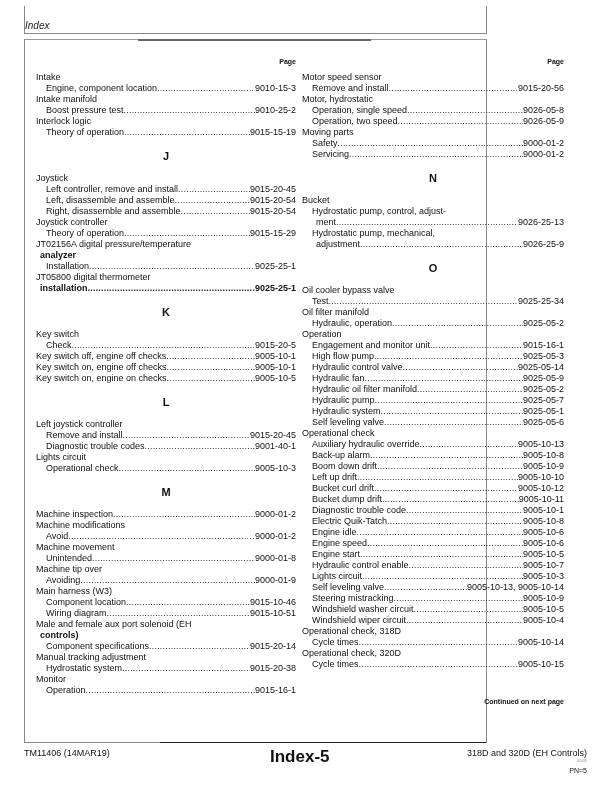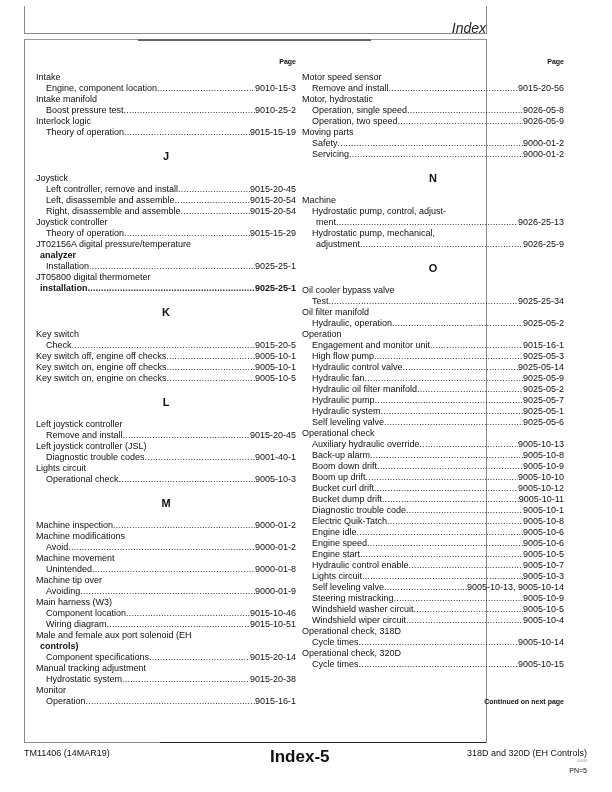--- a/index.html
+++ b/index.html
@@ -1,21 +1,21 @@
 <!DOCTYPE html>
 <html><head>
 <meta charset="utf-8">
 <style>
   html, body { margin:0; padding:0; background:#ffffff; }
   body { width:612px; height:792px; position:relative; overflow:hidden;
          font-family:"Liberation Sans", sans-serif; color:#111; }
   .hdr-box { position:absolute; left:24px; top:6px; width:461px; height:27px;
              border-left:1px solid #888; border-right:1px solid #888; border-bottom:1px solid #888; }
-  .hdr-box span { position:absolute; left:0; right:0; top:14px; text-align:right;
-                  font-style:italic; font-size:14px; color:#222; }
+  .hdr-box span { position:absolute; left:0; right:0; top:14px; text-align:left;
+                  font-style:italic; font-size:10px; color:#222; }
   .frame { position:absolute; left:24px; top:39px; width:461px; height:703px;
            border-left:1px solid #888; border-right:1px solid #888; border-top:1px solid #999; }
   .frame::before { content:""; position:absolute; left:113px; top:-1px; width:233px; height:2px; background:#666; }
   .bottom-rule { position:absolute; left:24px; top:742px; width:462px; height:1px; background:#888; }
   .bottom-rule::after { content:""; position:absolute; left:136px; width:326px; top:0; height:1px; background:#222; }
   .col { position:absolute; top:58px; width:260px; }
   .col.left { left:36px; }
   .col.right { left:302px; width:262px; }
   .page-hdr { text-align:right; font-weight:bold; font-size:7px; height:14px; }
   .row { font-size:9px; line-height:11px; display:flex; white-space:nowrap; }
@@ -142,23 +142,20 @@
       </div>
       <div class="letter">L</div>
       <div class="row">
         <span class="t">Left joystick controller</span>
       </div>
       <div class="row sub">
         <span class="t">Remove and install</span>
         <span class="d"></span>
         <span class="p">9015-20-45</span>
       </div>
-      <div class="row">
-        <span class="t">Left joystick controller (JSL)</span>
-      </div>
       <div class="row sub">
         <span class="t">Diagnostic trouble codes</span>
         <span class="d"></span>
         <span class="p">9001-40-1</span>
       </div>
       <div class="row">
         <span class="t">Lights circuit</span>
       </div>
       <div class="row sub">
         <span class="t">Operational check</span>
@@ -270,21 +267,21 @@
         <span class="d"></span>
         <span class="p">9000-01-2</span>
       </div>
       <div class="row sub">
         <span class="t">Servicing</span>
         <span class="d"></span>
         <span class="p">9000-01-2</span>
       </div>
       <div class="letter">N</div>
       <div class="row">
-        <span class="t">Machine</span>
+        <span class="t">Bucket</span>
       </div>
       <div class="row sub">
         <span class="t">Hydrostatic pump, control, adjust-</span>
       </div>
       <div class="row cont-sub">
         <span class="t">ment</span>
         <span class="d"></span>
         <span class="p">9026-25-13</span>
       </div>
       <div class="row sub">
@@ -367,21 +364,21 @@
         <span class="t">Back-up alarm</span>
         <span class="d"></span>
         <span class="p">9005-10-8</span>
       </div>
       <div class="row sub">
         <span class="t">Boom down drift</span>
         <span class="d"></span>
         <span class="p">9005-10-9</span>
       </div>
       <div class="row sub">
-        <span class="t">Boom up drift</span>
+        <span class="t">Left up drift</span>
         <span class="d"></span>
         <span class="p">9005-10-10</span>
       </div>
       <div class="row sub">
         <span class="t">Bucket curl drift</span>
         <span class="d"></span>
         <span class="p">9005-10-12</span>
       </div>
       <div class="row sub">
         <span class="t">Bucket dump drift</span>

